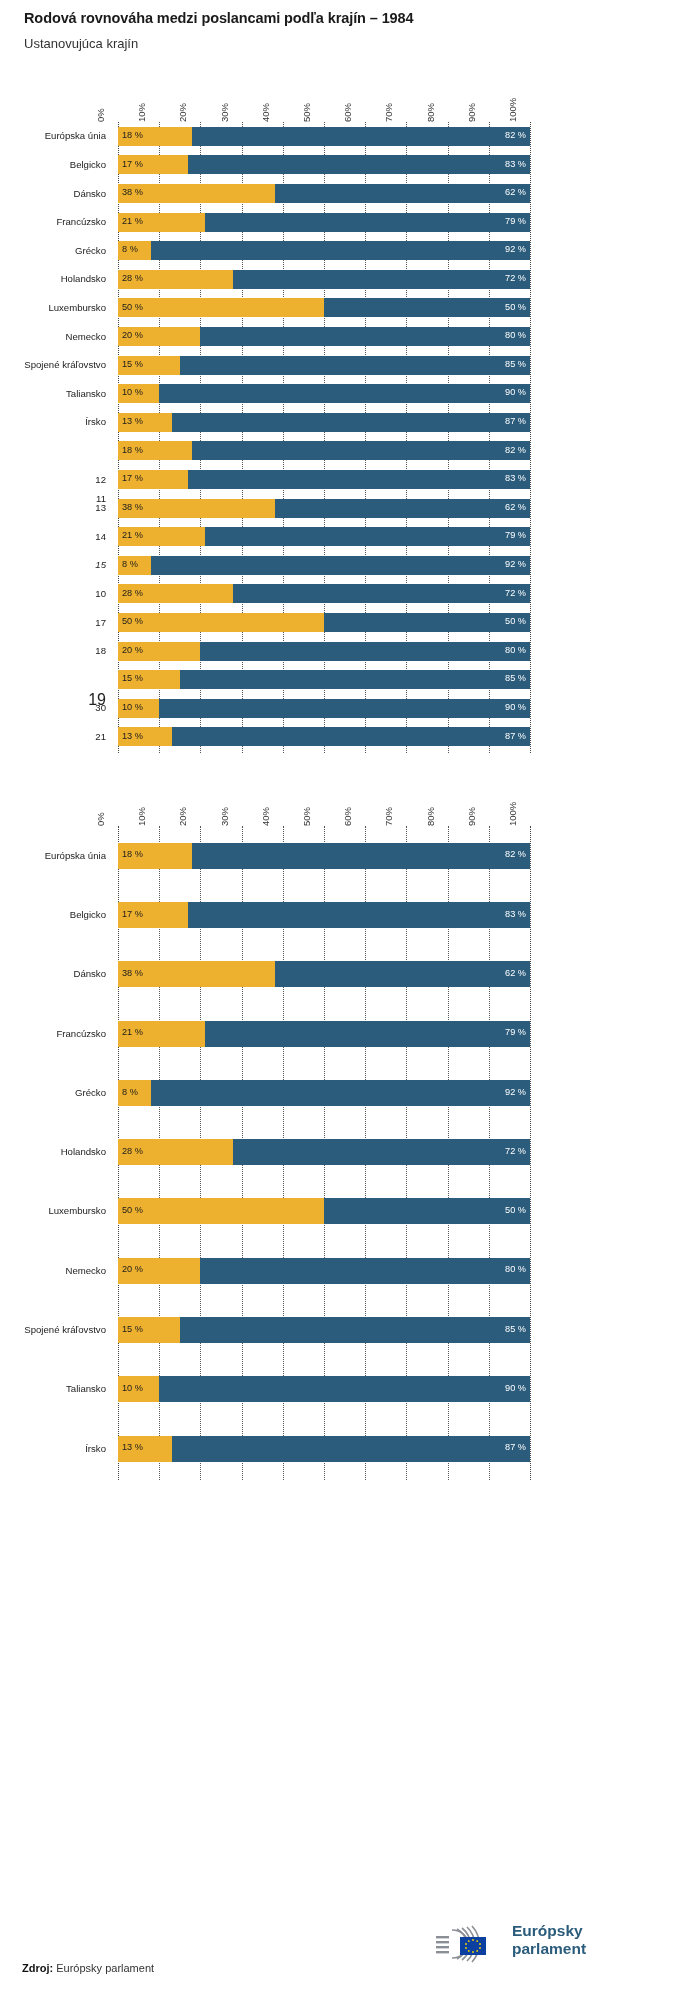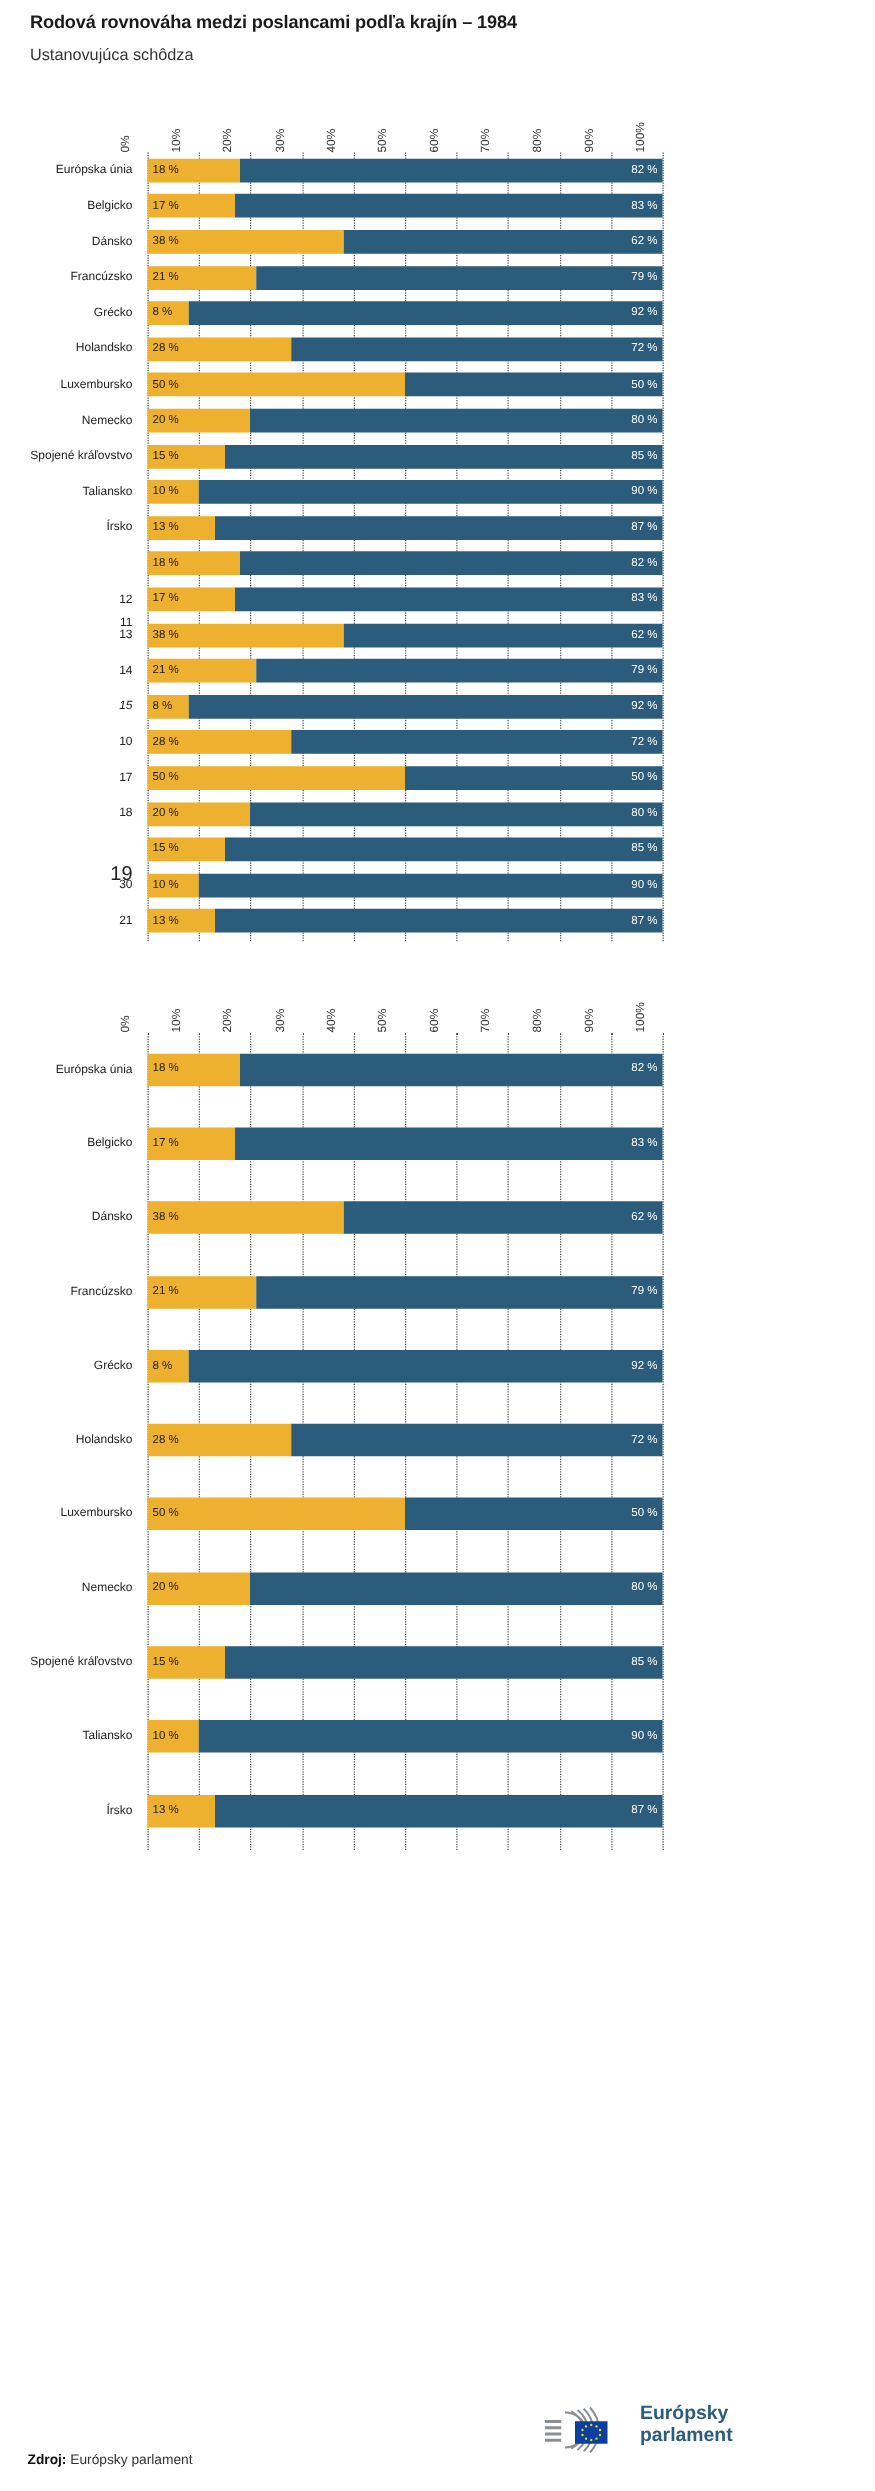--- a/index.html
+++ b/index.html
@@ -62,21 +62,21 @@
     position:absolute;left:78px;top:2px;
     font-size:15.5px;line-height:18px;font-weight:bold;color:#2b5c7b;
   }
 </style>
 </head>
 <body>
 
 <div class="page">
 
   <div class="title">Rodová rovnováha medzi poslancami podľa krajín – 1984</div>
-  <div class="subtitle">Ustanovujúca schôdza</div>
+  <div class="subtitle">Ustanovujúca krajín</div>
 
   <div class="chart" id="chart-0" style="top: 95px; width: 700px; height: 660.2px;">
       <div class="xlab" style="left: 122px; top: 0px; height: 27px;">0%</div>
       <div class="xlab" style="left: 163.2px; top: 0px; height: 27px;">10%</div>
       <div class="xlab" style="left: 204.4px; top: 0px; height: 27px;">20%</div>
       <div class="xlab" style="left: 245.6px; top: 0px; height: 27px;">30%</div>
       <div class="xlab" style="left: 286.8px; top: 0px; height: 27px;">40%</div>
       <div class="xlab" style="left: 328px; top: 0px; height: 27px;">50%</div>
       <div class="xlab" style="left: 369.2px; top: 0px; height: 27px;">60%</div>
       <div class="xlab" style="left: 410.4px; top: 0px; height: 27px;">70%</div>

